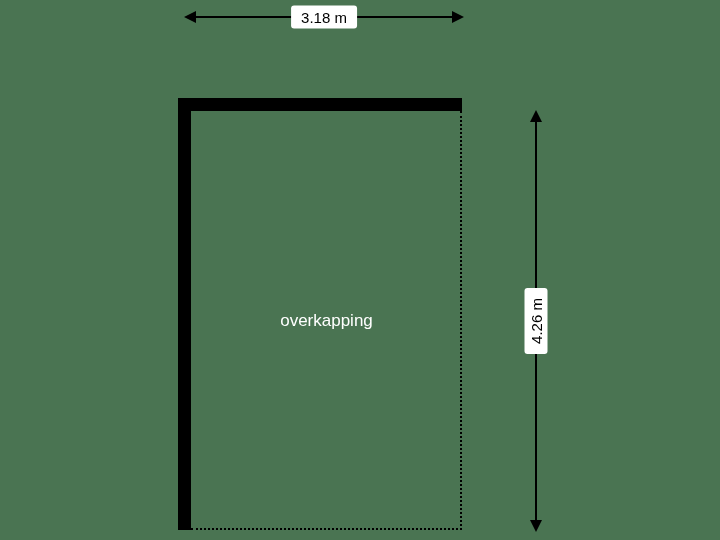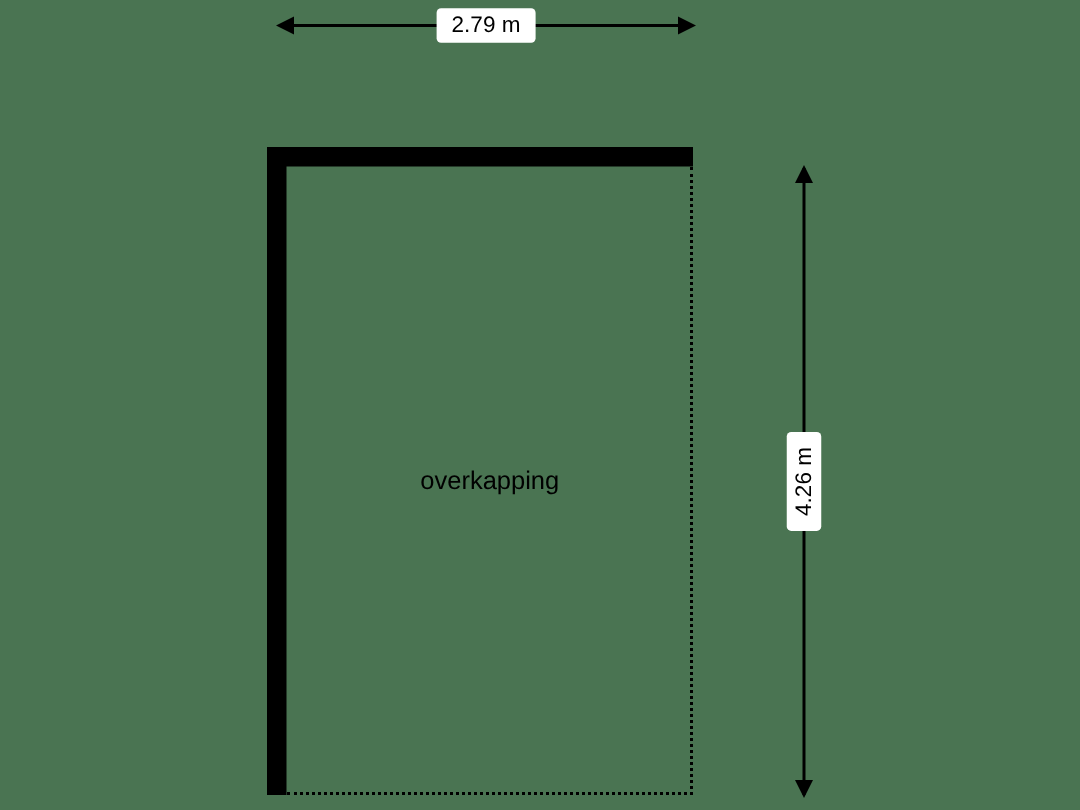--- a/index.html
+++ b/index.html
@@ -49,21 +49,21 @@
     height: 0;
     border-bottom: 2px dotted #000000;
   }
   .room-label {
     position: absolute;
     left: 13px; top: 13px; right: 0; bottom: 0;
     display: flex;
     align-items: center;
     justify-content: center;
     font-size: 17px;
-    color: #000000;
+    color: #ffffff;
   }
 
   
   .dim-label {
     position: absolute;
     left: 50%; top: 50%;
     transform: translate(-50%, -50%);
     background: #ffffff;
     color: #000000;
     font-size: 15px;
@@ -142,21 +142,21 @@
 </style>
 </head>
 <body>
 
 <div class="canvas">
 
   <div class="dim-h">
     <div class="dim-line"></div>
     <div class="arrow-left"></div>
     <div class="arrow-right"></div>
-    <div class="dim-label">2.79 m</div>
+    <div class="dim-label">3.18 m</div>
   </div>
 
   <div class="room">
     <div class="wall-top"></div>
     <div class="wall-left"></div>
     <div class="edge-right"></div>
     <div class="edge-bottom"></div>
     <div class="room-label">overkapping</div>
   </div>
 

